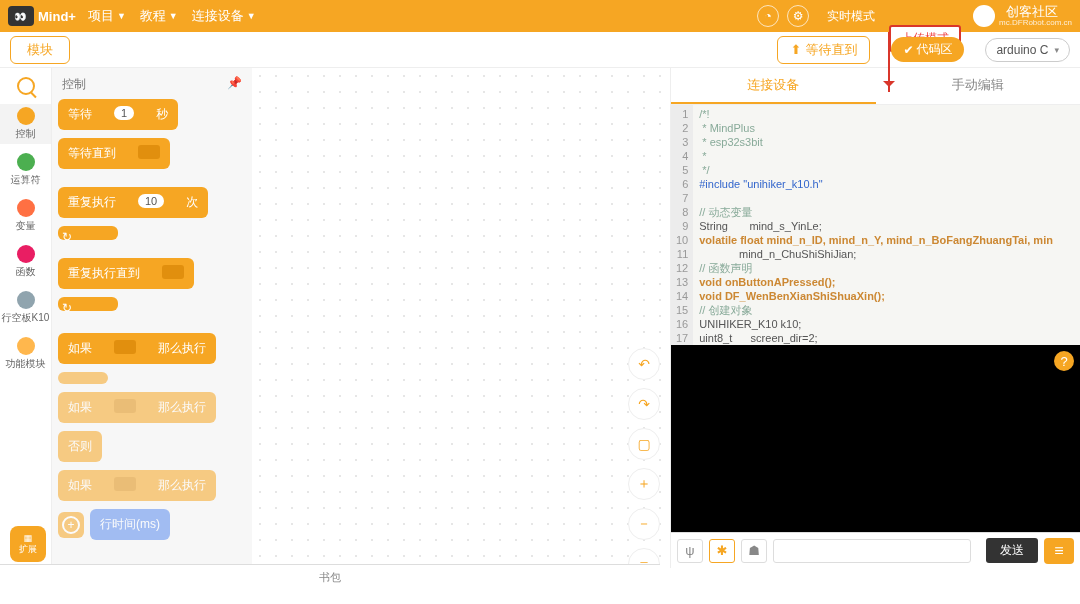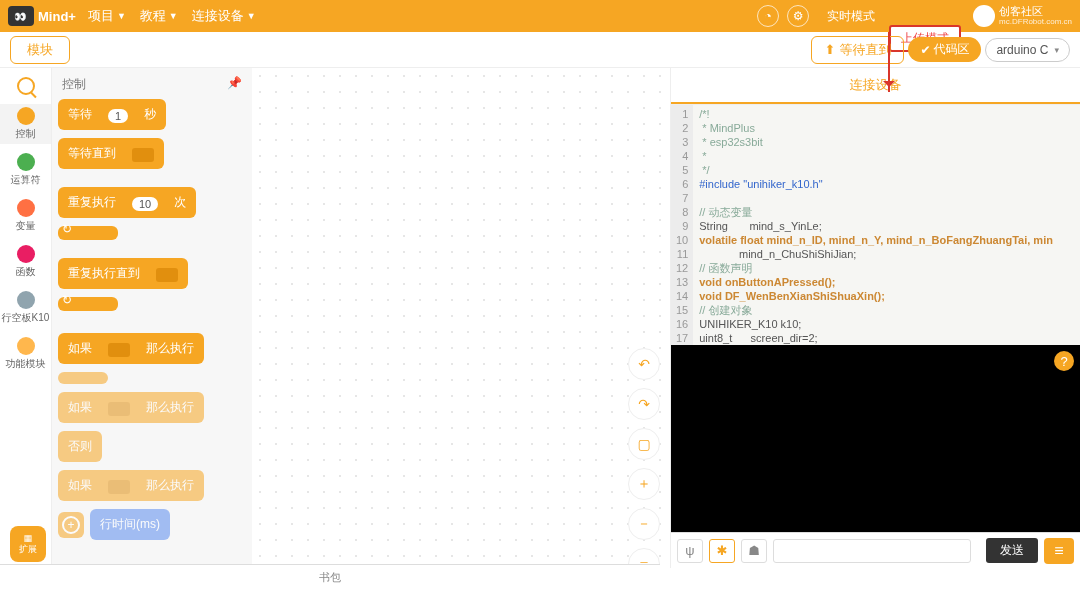--- a/index.html
+++ b/index.html
@@ -9,38 +9,38 @@
 .brand { font-weight:bold; margin-right:12px; }
 .menu-item { margin-right:14px; cursor:pointer; display:flex; align-items:center; gap:3px; }
 .tri { font-size:9px; }
 .spacer { flex:1; }
 .top-icon { width:22px; height:22px; border:1px solid rgba(255,255,255,0.7); border-radius:50%; display:flex; align-items:center; justify-content:center; margin-right:8px; font-size:12px; }
 .mode-btn { padding:3px 10px; border-radius:3px; font-size:12px; margin-right:4px; cursor:pointer; }
 .mode-upload { background:#fff; color:#ef4444; border:2px solid #d9362b;margin-top:44px; }
 .mode-rt { color:#fff; }
 .community { display:flex; align-items:center; gap:4px; margin-left:8px; }
 .comm-icon { width:22px; height:22px; background:#fff; border-radius:50%; }
-.comm-txt { font-size:11px; line-height:1; }
+.comm-txt { font-size:13px; line-height:1;margin-left:7px; }
 .comm-sub { font-size:8px; opacity:.8; }
-.row2 { height:36px; display:flex; align-items:center; padding:0 10px; border-bottom:1px solid #eee; gap:4px; }
+.row2 { height:36px; display:flex; align-items:center; padding:0 10px; border-bottom:1px solid #eee; gap:21px; }
 .tab-mod { border:1px solid #f6a623; color:#f6a623; padding:4px 16px; border-radius:6px; font-size:13px; background:#fff; }
 .row2 .spacer2 { flex:1; }
 .upload-dev { border:1px solid #f6a623; color:#f6a623; padding:4px 12px; border-radius:6px; font-size:13px; display:flex; align-items:center; gap:4px; }
 .pill { background:#f6a623; color:#fff; padding:4px 12px; border-radius:14px; font-size:12px; display:flex; align-items:center; gap:3px; }
 .dd { border:1px solid #ccc; padding:4px 10px; border-radius:14px; font-size:12px; display:flex; align-items:center; gap:6px; color:#555; }
 .main { display:flex; height:500px; }
 .catcol { width:52px; border-right:1px solid #eee; display:flex; flex-direction:column; align-items:center; padding-top:6px; gap:6px; font-size:10px; color:#666; }
 .cat { display:flex; flex-direction:column; align-items:center; gap:2px; padding:3px 0; width:100%; cursor:pointer; }
 .cat.active { background:#f3f3f3; }
 .dot { width:18px; height:18px; border-radius:50%; }
 .search-i { width:18px; height:18px; border:2px solid #f6a623; border-radius:50%; position:relative; }
 .search-i::after { content:""; position:absolute; width:7px; height:2px; background:#f6a623; bottom:-3px; right:-4px; transform:rotate(45deg); }
 .palette { width:200px; background:#f7f7f7; padding:6px; position:relative; overflow:hidden; }
 .pal-hdr { display:flex; justify-content:space-between; color:#777; font-size:12px; padding:2px 4px 6px; }
-.block { background:#f6a623; color:#fff; border-radius:6px; padding:7px 10px; margin-bottom:8px; font-size:12px; display:flex; align-items:flex-end; gap:16px; width:fit-content; position:relative; }
+.block { background:#f6a623; color:#fff; border-radius:6px; padding:7px 10px; margin-bottom:8px; font-size:12px; display:flex; align-items:flex-start; gap:22px; width:fit-content; position:relative; }
 .chip { background:#fff; color:#555; border-radius:10px; padding:1px 7px; font-size:11px; }
 .hex { width:22px; height:14px; background:#e18f0e; border-radius:3px; }
 .ghost { opacity:.55; }
 .plus-circ { width:18px; height:18px; border:2px solid #fff; border-radius:50%; display:flex; align-items:center; justify-content:center; font-size:12px; }
 .canvas { flex:1; background:#fff; background-image:radial-gradient(#e6e6e6 1px, transparent 1px); background-size:16px 16px; position:relative; }
 .ctl-col { position:absolute; right:10px; top:280px; display:flex; flex-direction:column; gap:8px; }
 .ctl-col .cbtn { width:32px; height:32px; border:1px solid #eee; border-radius:50%; background:#fff; color:#f6a623; display:flex; align-items:center; justify-content:center; font-size:14px; cursor:pointer; }
 .right { width:410px; display:flex; flex-direction:column; border-left:1px solid #eee; }
 .code-tabs { display:flex; border-bottom:1px solid #eee; }
 .ctab { flex:1; text-align:center; padding:8px 0; font-size:13px; color:#888; cursor:pointer; }
@@ -206,20 +206,21 @@
       <div class="cbtn">▢</div>
       <div class="cbtn">＋</div>
       <div class="cbtn">－</div>
       <div class="cbtn">＝</div>
     </div>
   </div>
 
   <div class="right">
     <div class="code-tabs">
       <div class="ctab active">连接设备</div>
+      <div class="ctab">手动编辑</div>
     </div>
     <div class="code-area">
       <div class="gutter" id="gut">1<br>2<br>3<br>4<br>5<br>6<br>7<br>8<br>9<br>10<br>11<br>12<br>13<br>14<br>15<br>16<br>17<br>18<br>19<br>20<br></div>
       <div class="code" id="cod"><span class="cm">/*!</span><br><span class="cm"> * MindPlus</span><br><span class="cm"> * esp32s3bit</span><br><span class="cm"> *</span><br><span class="cm"> */</span><br><span class="str">#include "unihiker_k10.h"</span><br><span class=""></span><br><span class="cm">// 动态变量</span><br><span class="">String       mind_s_YinLe;</span><br><span class="kw">volatile float mind_n_ID, mind_n_Y, mind_n_BoFangZhuangTai, min</span><br><span class="">             mind_n_ChuShiShiJian;</span><br><span class="cm">// 函数声明</span><br><span class="kw">void onButtonAPressed();</span><br><span class="kw">void DF_WenBenXianShiShuaXin();</span><br><span class="cm">// 创建对象</span><br><span class="">UNIHIKER_K10 k10;</span><br><span class="">uint8_t      screen_dir=2;</span><br><br><span class=""></span><br><span class=""></span><br></div>
     </div>
     <div class="console">
       <div class="qmark">?</div>
     </div>
     <div class="serial">
       <div class="sicon">ψ</div>

